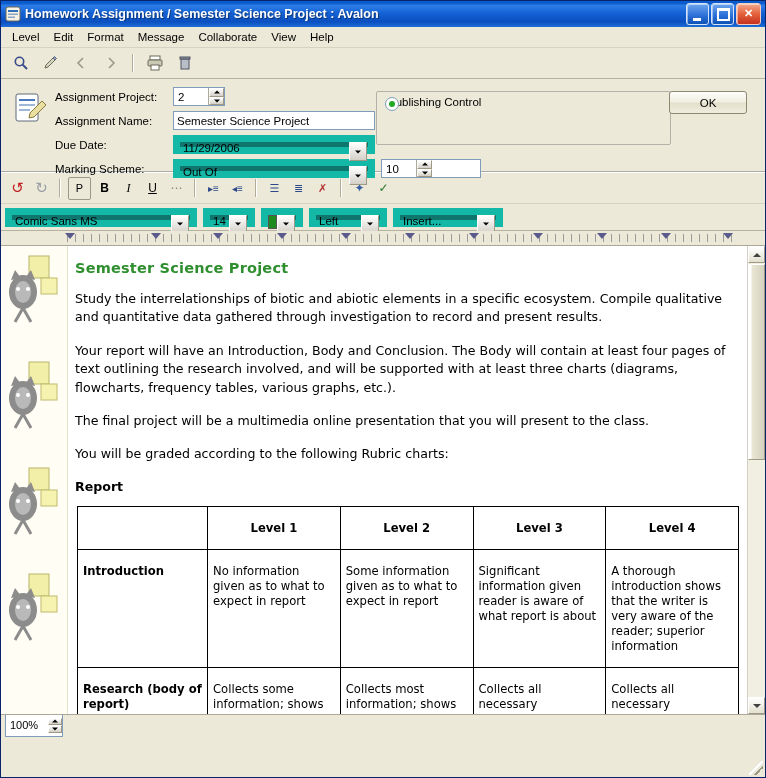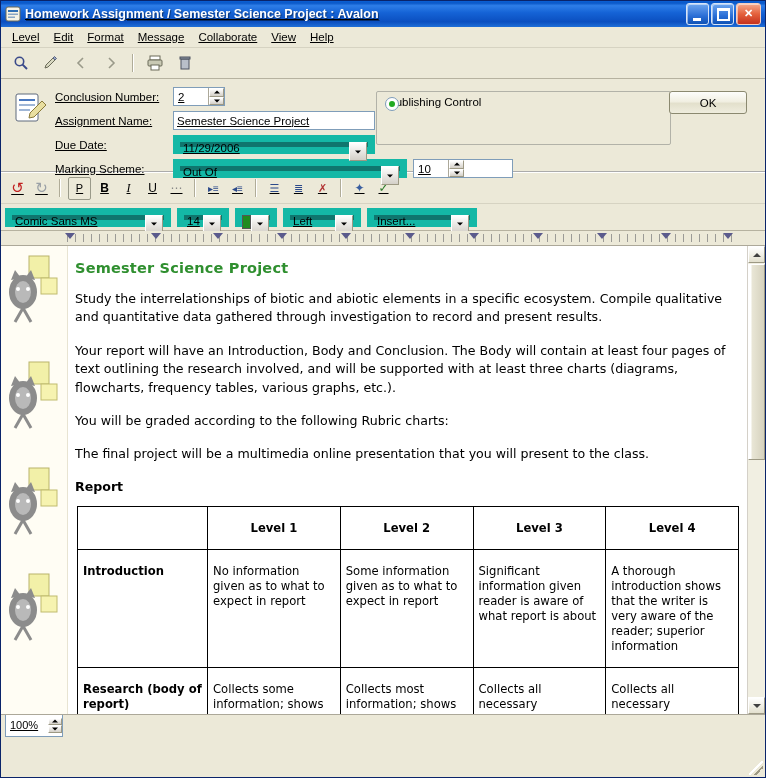--- a/index.html
+++ b/index.html
@@ -13,21 +13,20 @@
     color: #000;
   }
   #app {
     width: 766px;
     height: 778px;
     position: relative;
     overflow: hidden;
     box-sizing: border-box;
     border: 1px solid #0a246a;
     background: #ece9d8;
-    text-decoration: underline;
   }
 
   
   .titlebar {
     height: 26px;
     background: linear-gradient(to bottom, #0a5fd4 0%, #0a58c8 8%, #2e7ee8 18%, #1563d6 45%, #0b4fc0 80%, #1f6fd8 100%);
     display: flex;
     align-items: center;
     padding: 0 2px 0 4px;
     box-sizing: border-box;
@@ -479,21 +478,21 @@
       <svg width="34" height="34" viewBox="0 0 34 34">
         <rect x="3" y="3" width="22" height="27" rx="2" fill="#ffffff" stroke="#5f6a7d"></rect>
         <rect x="6" y="8" width="16" height="2" fill="#4a79c0"></rect>
         <rect x="6" y="13" width="16" height="2" fill="#9fb6d6"></rect>
         <rect x="6" y="18" width="11" height="2" fill="#9fb6d6"></rect>
         <path d="M17 22l12-12 4 4-12 12-5 1z" fill="#e9dfa0" stroke="#8a7a3a"></path>
       </svg>
     </div>
 
     <div class="fields">
-      <div class="fld-label">Conclusion Number:</div>
+      <div class="fld-label">Assignment Project:</div>
       <div class="spin" style="width:52px">
         <div class="val">2</div>
         <div class="btns">
           <div>
               <span class="arrow-up"></span>
             </div>
           <div>
               <span class="arrow-dn"></span>
             </div>
         </div>
@@ -505,21 +504,21 @@
       <div class="fld-label">Due Date:</div>
       <div class="combo" style="width:202px">
         <div class="val">11/29/2006</div>
         <div class="drop">
             <span class="arrow-dn"></span>
           </div>
       </div>
 
       <div class="fld-label">Marking Scheme:</div>
       <div class="row-marking">
-        <div class="combo" style="width:234px">
+        <div class="combo" style="width:202px">
           <div class="val">Out Of</div>
           <div class="drop">
               <span class="arrow-dn"></span>
             </div>
         </div>
         <div class="spin" style="width:100px">
           <div class="val">10</div>
           <div class="btns">
             <div>
                 <span class="arrow-up"></span>
@@ -563,21 +562,21 @@
     <div class="fmt-sep"></div>
     <div class="fmt-btn" style="font-size:11px;color:#2c4a8a;">☰</div>
     <div class="fmt-btn" style="font-size:11px;color:#2c4a8a;">≣</div>
     <div class="fmt-btn" style="font-size:11px;color:#b03030;">✗</div>
     <div class="fmt-sep"></div>
     <div class="fmt-btn" style="color:#3a5fa0;">✦</div>
     <div class="fmt-btn" style="color:#2a7a2a;">✓</div>
   </div>
 
   <div class="font-bar">
-    <div class="combo" style="width:166px">
+    <div class="combo" style="width:192px">
       <div class="val">Comic Sans MS</div>
       <div class="drop">
           <span class="arrow-dn"></span>
         </div>
     </div>
     <div class="combo" style="width:52px">
       <div class="val">14</div>
       <div class="drop">
           <span class="arrow-dn"></span>
         </div>
@@ -674,22 +673,22 @@
               <circle cx="25" cy="37" r="2" fill="#fff"></circle>
             <rect x="38" y="26" width="16" height="16" fill="#f6f3b0" stroke="#c0bb6f"></rect>
           </svg>
         </div>
       </div>
 
       <div class="doc-body">
         <div class="doc-title">Semester Science Project</div>
         <p class="doc-p">Study the interrelationships of biotic and abiotic elements in a specific ecosystem. Compile qualitative and quantitative data gathered through investigation to record and present results.</p>
         <p class="doc-p">Your report will have an Introduction, Body and Conclusion. The Body will contain at least four pages of text outlining the research involved, and will be supported with at least three charts (diagrams, flowcharts, frequency tables, various graphs, etc.).</p>
+        <p class="doc-p">The final project will be a multimedia online presentation that you will present to the class.</p>
         <p class="doc-p">You will be graded according to the following Rubric charts:</p>
-        <p class="doc-p">The final project will be a multimedia online presentation that you will present to the class.</p>
         <div class="doc-h">Report</div>
 
         <table class="rubric">
           <colgroup>
             <col class="c0">
               <col>
               <col>
               <col>
               <col>
           </colgroup>

